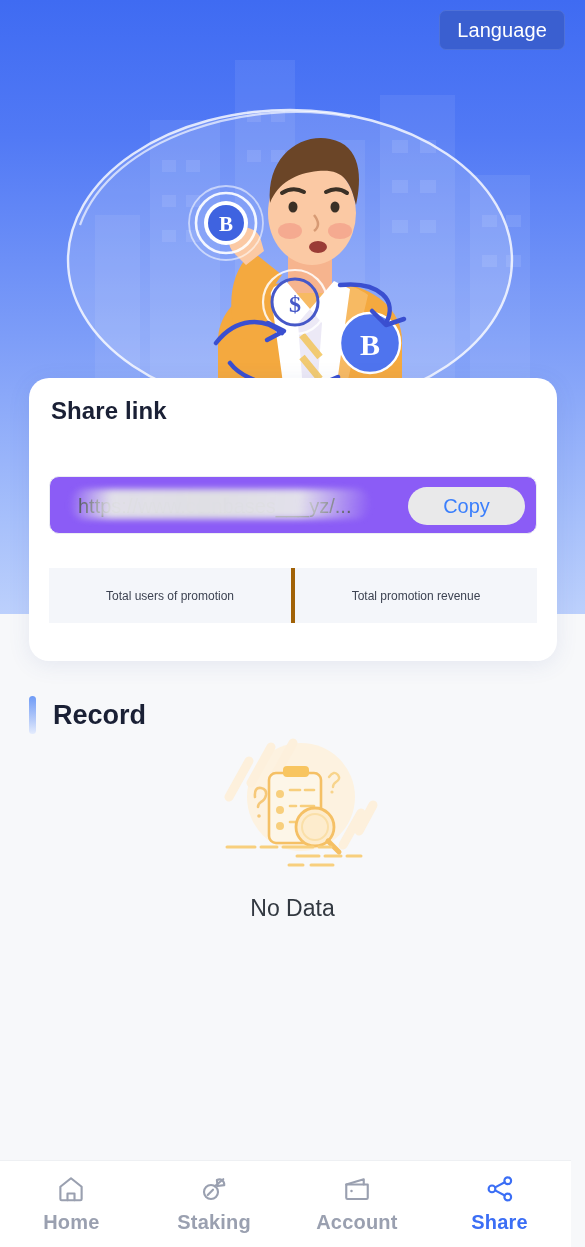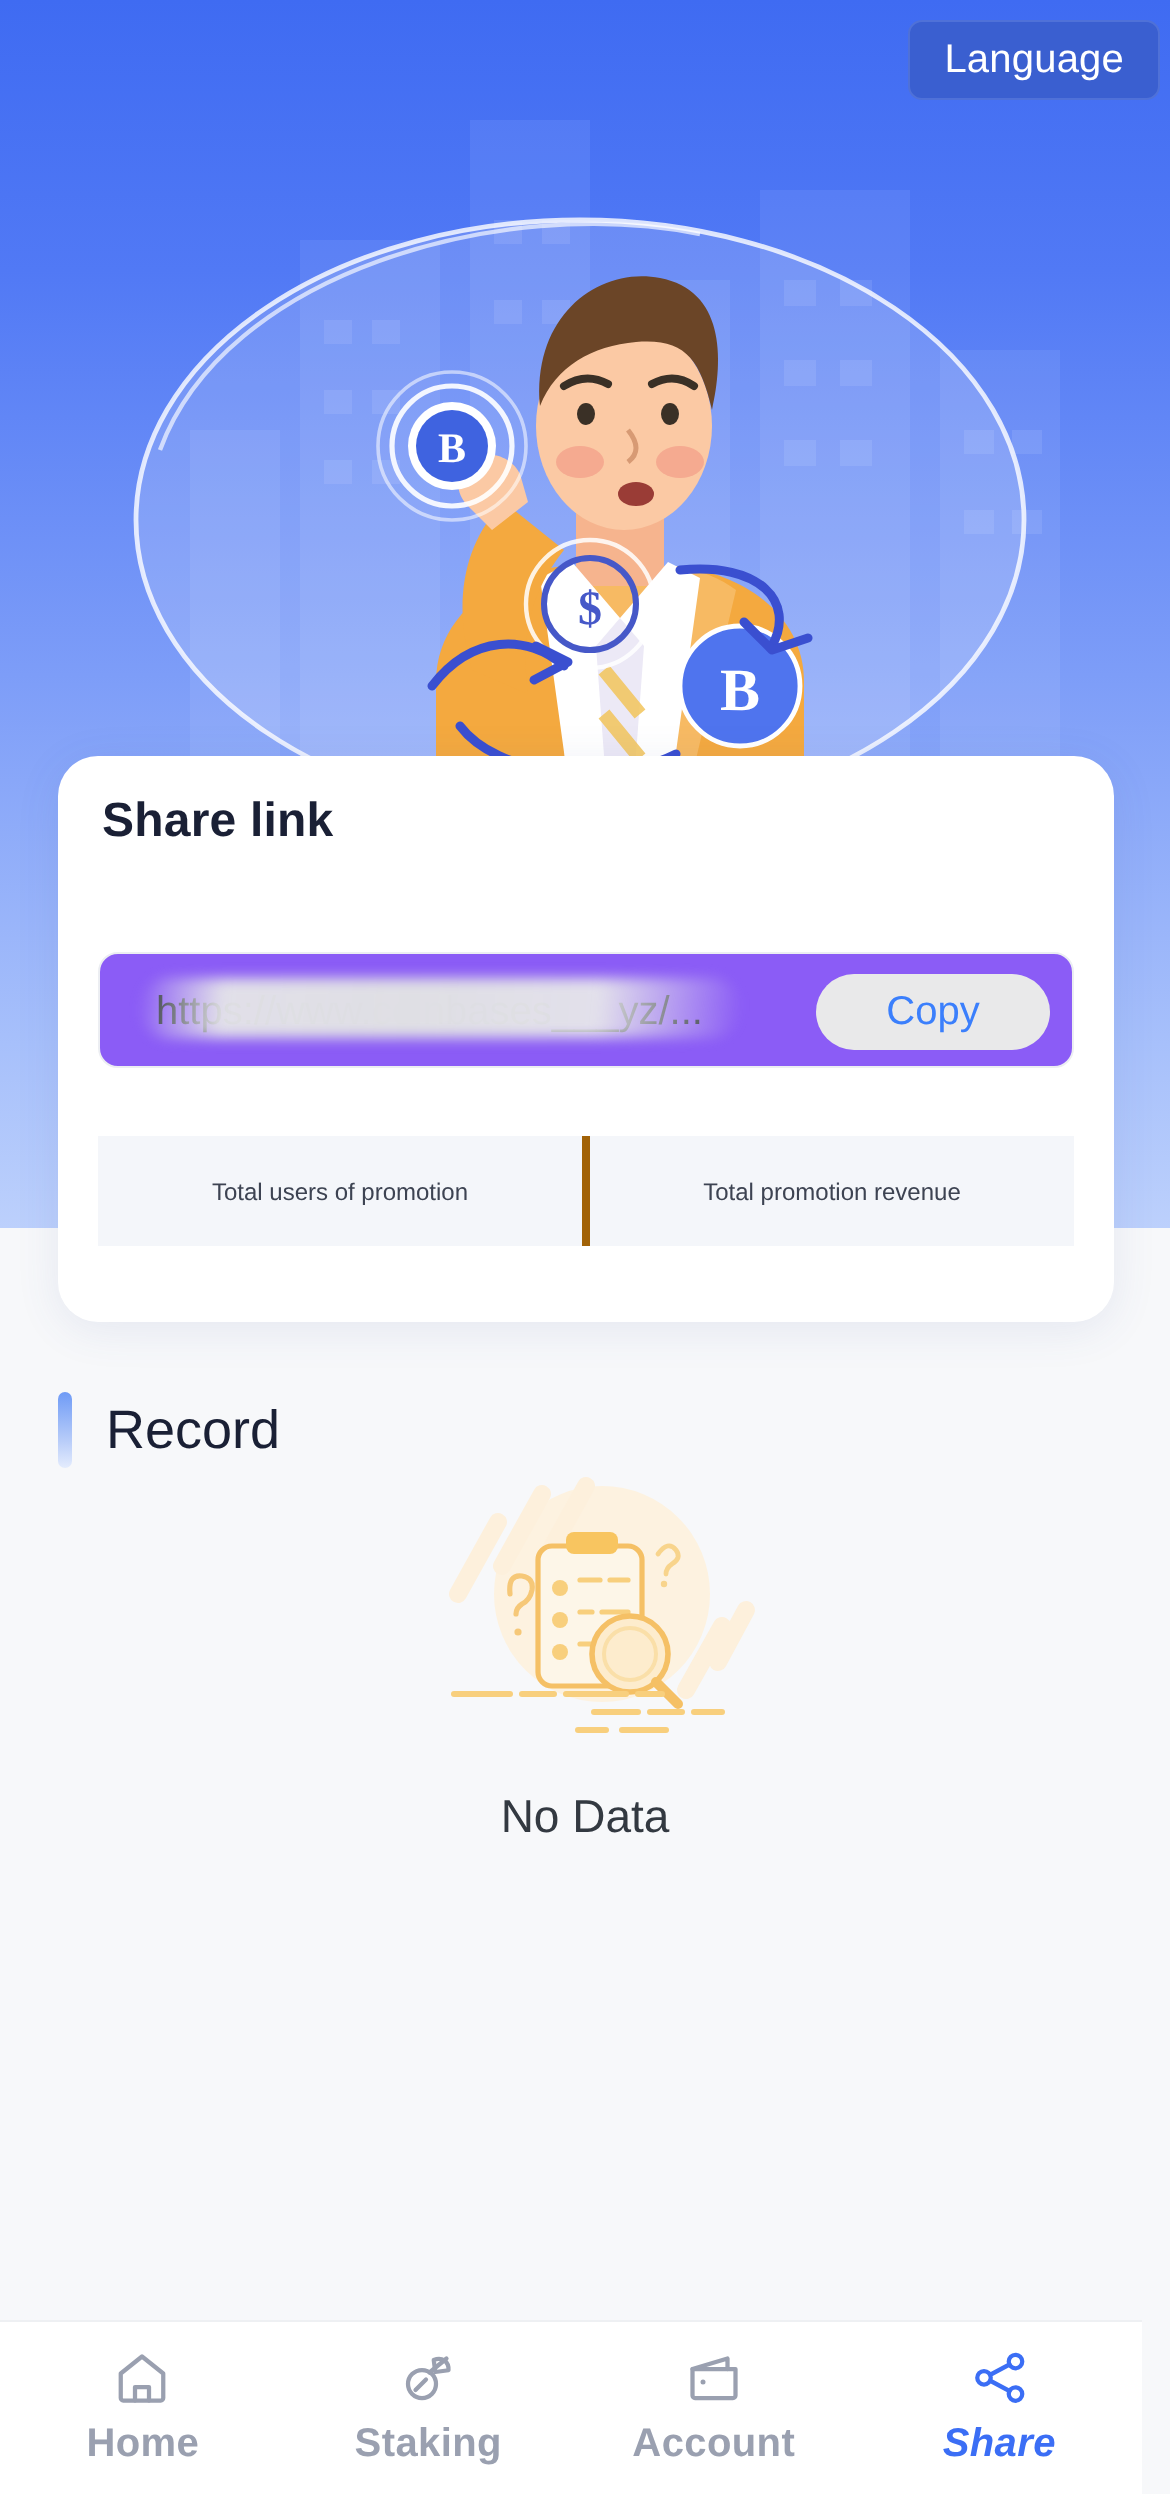--- a/index.html
+++ b/index.html
@@ -14,21 +14,21 @@
   
   .hero {
     position:absolute; left:0; top:0; width:585px; height:614px;
     background:linear-gradient(180deg,#3f6bf2 0%,#5179f5 22%,#7d9df8 55%,#a7c0fb 85%,#bcd0fc 100%);
     overflow:hidden;
   }
   .hero-city { position:absolute; left:0; top:0; width:585px; height:614px; opacity:.55; }
   .hero-art  { position:absolute; left:50px; top:95px; width:480px; height:310px; }
 
   .lang-btn {
-    position:absolute; right:5px; top:10px;
+    position:absolute; right:20px; top:10px;
     padding:9px 17px;
     background:#3a5fd0;
     border:1px solid #4f71d8;
     border-radius:7px;
     color:#ffffff;
     font-size:20px; line-height:1;
     letter-spacing:.1px;
     cursor:pointer;
     z-index:6;
   }
@@ -80,41 +80,41 @@
   .stat-cell + .stat-cell { border-left:4px solid #a16207; }
 
   
   .record-head { position:absolute; left:29px; top:696px; display:flex; align-items:center; }
   .record-bar {
     width:7px; height:38px; border-radius:4px;
     background:linear-gradient(180deg,#6f9bf6 0%,#b9cdf9 65%,#e4ecfd 100%);
   }
   .record-title {
     margin-left:17px;
-    font-size:27px; font-weight:normal; color:#1a2035;
+    font-size:27px; font-weight:bold; color:#1a2035;
   }
 
   .empty-wrap { position:absolute; left:0; top:735px; width:585px; text-align:center; }
   .empty-art { width:200px; height:140px; display:block; margin:0 auto; }
   .empty-text { margin-top:20px; font-size:23px; color:#333941; }
 
   
   .nav {
     position:absolute; left:0; bottom:0; width:571px; height:87px;
     background:#ffffff; border-top:1px solid #eef0f3;
     display:flex; align-items:center;
     z-index:8;
   }
   .nav-item {
     flex:1; display:flex; flex-direction:column; align-items:center; gap:7px;
     cursor:pointer;
   }
   .nav-icon { width:30px; height:30px; display:block; }
   .nav-label { font-size:20px; font-weight:bold; color:#9aa0b0; letter-spacing:.2px; }
-  .nav-item.active .nav-label { color:#3b6ef5;font-style:italic; }
+  .nav-item.active .nav-label { color:#3b6ef5; }
 </style>
 </head>
 <body>
 
 <div id="app">
 
   <div class="hero">
 
     <svg class="hero-city" viewBox="0 0 585 614" preserveAspectRatio="none">
       <g fill="#ffffff" opacity="0.13">

